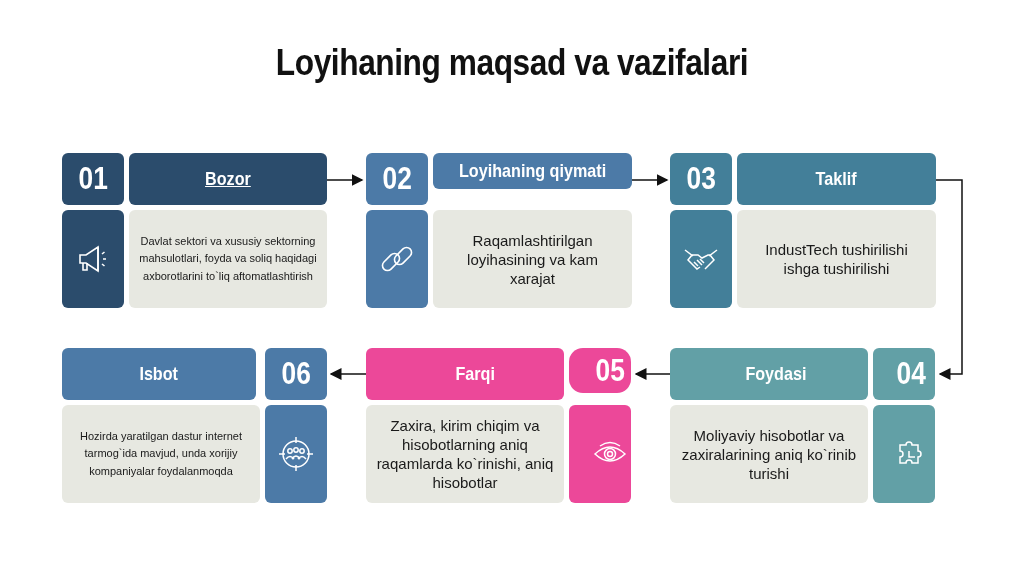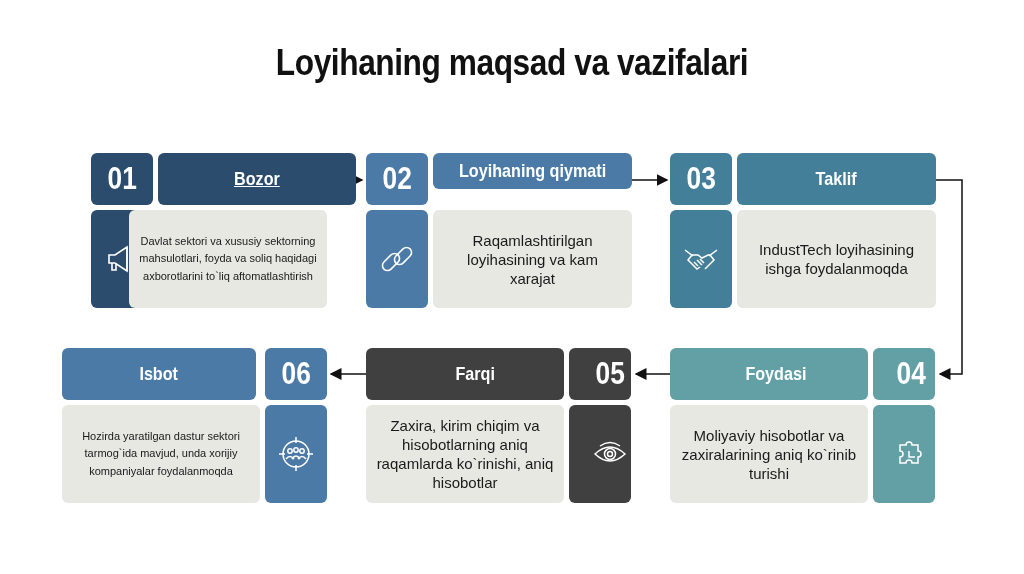--- a/index.html
+++ b/index.html
@@ -24,25 +24,25 @@
     color: #ffffff; font-weight: bold; font-size: 19px;
     font-family: "Liberation Sans", sans-serif;
   }
   .head span { display: inline-block; transform: scaleX(0.85); white-space: nowrap; }
   .icon-box { display: flex; align-items: center; justify-content: center; }
   .desc {
     background: #e7e8e1; display: flex; align-items: center; justify-content: center;
     text-align: center; color: #1a1a1a; font-size: 15px; line-height: 19px; padding: 6px 10px;
   }
   .desc.small { font-size: 11px; line-height: 17.5px; }
-  .c1 { background: #2b4c6c; margin-left: 29px; }
+  .c1 { background: #2b4c6c; }
   .c2 { background: #4c7aa7; }
   .c3 { background: #437f99; }
   .c4 { background: #62a0a6; padding-left: 14px; }
-  .c5 { background: #404040; padding-left: 20px; }
+  .c5 { background: #ec4899; padding-left: 20px; }
   .c6 { background: #4c7aa7; }
   svg.conn { position: absolute; left: 0; top: 0; pointer-events: none; }
 </style>
 </head>
 <body>
 
 <div class="title">Loyihaning maqsad va vazifalari</div>
 
 <svg class="conn" width="1024" height="574">
   <defs>
@@ -100,21 +100,21 @@
     </div>
   <div class="box icon-box c3" style="left:670px;top:210px;width:62px;height:98px;">
     <svg width="38" height="38" viewBox="0 0 38 38" fill="none" stroke="#fff" stroke-width="1.5">
       <path d="M3 10 l8 6 M35 10 l-8 6"></path>
       <path d="M10 15 l-4 5 l9 9 l3 -2"></path>
       <path d="M28 15 l4 5 l-9 9"></path>
       <path d="M10 15 h6 l4 3 l6 -3 h2"></path>
       <path d="M12 22 l4 4 M15 20 l5 5 M18 19 l4 4"></path>
     </svg>
   </div>
-  <div class="box desc" style="left:737px;top:210px;width:199px;height:98px;">IndustTech loyihasining ishga foydalanmoqda</div>
+  <div class="box desc" style="left:737px;top:210px;width:199px;height:98px;">IndustTech tushirilishi ishga tushirilishi</div>
 </div>
 
 <div>
   <div class="box head c4" style="left:670px;top:348px;width:198px;height:52px;">
       <span>Foydasi</span>
     </div>
   <div class="box num c4" style="left:873px;top:348px;width:62px;height:52px;">
       <span>04</span>
     </div>
   <div class="box desc" style="left:670px;top:405px;width:198px;height:98px;">Moliyaviy hisobotlar va zaxiralarining aniq ko`rinib turishi</div>
@@ -123,42 +123,42 @@
       <path d="M8 10 h6 a3 3 0 1 1 6 0 h6 v6 a3 3 0 1 1 0 6 v6 h-6 a3 3 0 1 0 -6 0 h-6 v-6 a3 3 0 1 0 0 -6 z"></path>
       <path d="M17 16 v6 h6"></path>
     </svg>
   </div>
 </div>
 
 <div>
   <div class="box head c5" style="left:366px;top:348px;width:198px;height:52px;">
       <span>Farqi</span>
     </div>
-  <div class="box num c5" style="left:569px;top:348px;width:62px;height:52px;">
+  <div class="box num c5" style="left:569px;top:348px;width:62px;height:45px;border-radius:14px;">
       <span>05</span>
     </div>
   <div class="box desc" style="left:366px;top:405px;width:198px;height:98px;">Zaxira, kirim chiqim va hisobotlarning aniq raqamlarda ko`rinishi, aniq hisobotlar</div>
   <div class="box icon-box c5" style="left:569px;top:405px;width:62px;height:98px;">
     <svg width="38" height="38" viewBox="0 0 38 38" fill="none" stroke="#fff" stroke-width="1.5">
       <path d="M4 19 q15 -14 30 0 q-15 14 -30 0 z"></path>
       <circle cx="19" cy="19" r="5.5"></circle>
       <circle cx="19" cy="19" r="2.5"></circle>
       <path d="M9 11 q10 -7 20 0"></path>
     </svg>
   </div>
 </div>
 
 <div>
   <div class="box head c6" style="left:62px;top:348px;width:194px;height:52px;">
       <span>Isbot</span>
     </div>
   <div class="box num c6" style="left:265px;top:348px;width:62px;height:52px;">
       <span>06</span>
     </div>
-  <div class="box desc small" style="left:62px;top:405px;width:198px;height:98px;">Hozirda  yaratilgan dastur sektori tarmog`ida mavjud, unda xorijiy kompaniyalar foydalanmoqda</div>
+  <div class="box desc small" style="left:62px;top:405px;width:198px;height:98px;">Hozirda  yaratilgan dastur internet tarmog`ida mavjud, unda xorijiy kompaniyalar foydalanmoqda</div>
   <div class="box icon-box c6" style="left:265px;top:405px;width:62px;height:98px;">
     <svg width="40" height="40" viewBox="0 0 40 40" fill="none" stroke="#fff" stroke-width="1.5">
       <circle cx="20" cy="20" r="13"></circle>
       <path d="M20 3 v6 M20 31 v6 M3 20 h6 M31 20 h6"></path>
       <circle cx="14" cy="17" r="2.2"></circle>
       <circle cx="20" cy="16" r="2.2"></circle>
       <circle cx="26" cy="17" r="2.2"></circle>
       <path d="M10 25 q4 -5 8 0 M16 25 q4 -6 8 0 M22 25 q4 -5 8 0"></path>
     </svg>
   </div>

